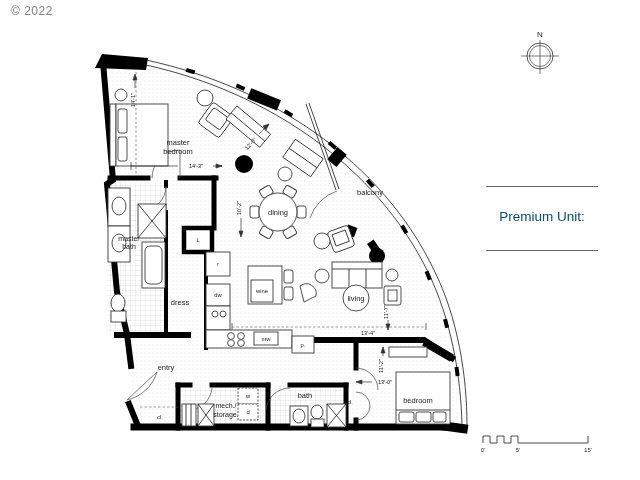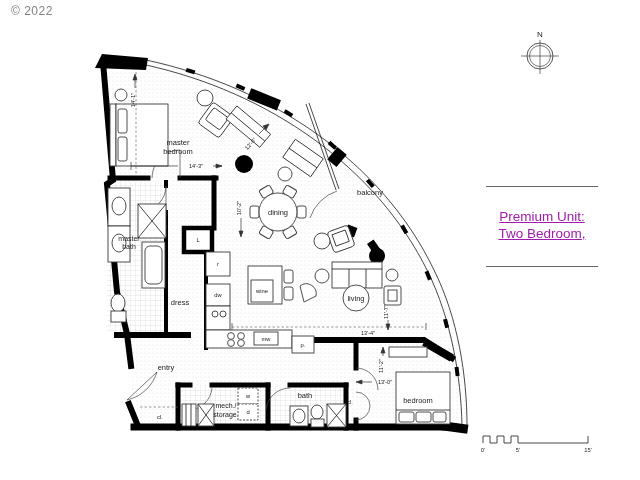--- a/index.html
+++ b/index.html
@@ -1,19 +1,19 @@
 <!DOCTYPE html>
 <html><head>
 <meta charset="utf-8">
 <style>
   html,body{margin:0;padding:0;background:#fff;}
   #stage{position:relative;width:640px;height:480px;background:#ffffff;overflow:hidden;
          font-family:"Liberation Sans",sans-serif;border-radius:11px;}
   #copyright{position:absolute;left:11px;top:4px;font-size:12px;color:#828282;letter-spacing:.5px;}
-  #panel{position:absolute;left:486px;top:186px;width:112px;text-align:center;color:#a21caf;text-decoration:underline;}
+  #panel{position:absolute;left:486px;top:186px;width:112px;text-align:center;color:#0c4a6e;}
   #panel .rule{border:none;border-top:1px solid #666;margin:0;}
   #panel .lines{padding:22px 0 24px 0;font-size:13.5px;line-height:16.5px;}
   svg text{font-family:"Liberation Sans",sans-serif;fill:#1c1c1c;}
   .lbl{font-size:7.5px;}
   .lbl2{font-size:7px;}
   .tiny{font-size:5.8px;}
   .dim{font-size:5.6px;fill:#222;}
   .wall{stroke:#000;fill:none;stroke-linecap:square;}
   .thin{stroke:#1a1a1a;fill:none;stroke-width:.8;}
   .furn{stroke:#3a3a3a;fill:#fff;stroke-width:.9;}
@@ -24,21 +24,20 @@
 <body>
 
 <div id="stage">
 
   <div id="copyright">© 2022</div>
 
   <div id="panel">
     <hr class="rule">
     <div class="lines">
       <div>Premium Unit:</div>
-      <div>Two Bedroom,</div>
     </div>
     <hr class="rule">
   </div>
 
   <svg width="640" height="480" viewBox="0 0 640 480">
     <defs>
       <pattern id="dots" width="4" height="4" patternUnits="userSpaceOnUse">
         <rect width="4" height="4" fill="#ffffff"></rect>
         <circle cx="1" cy="1" r="0.45" fill="#c9c9c9"></circle>
       </pattern>

